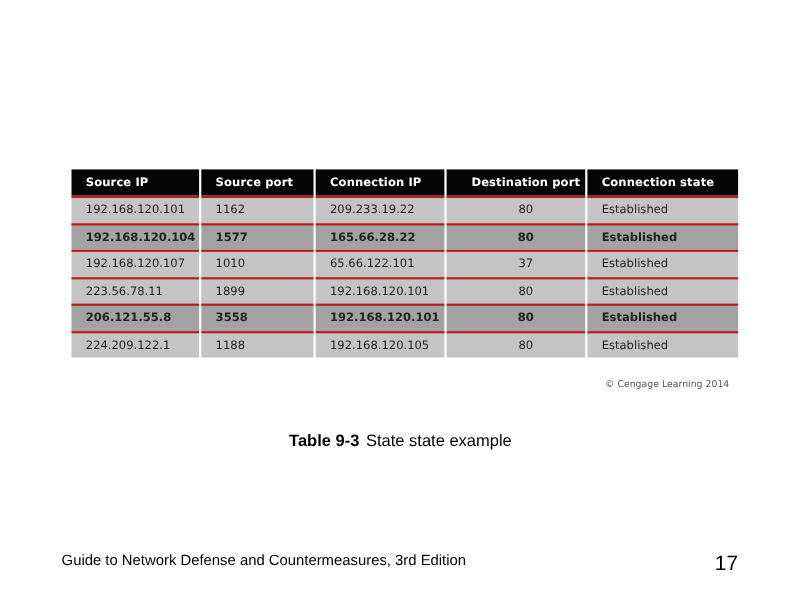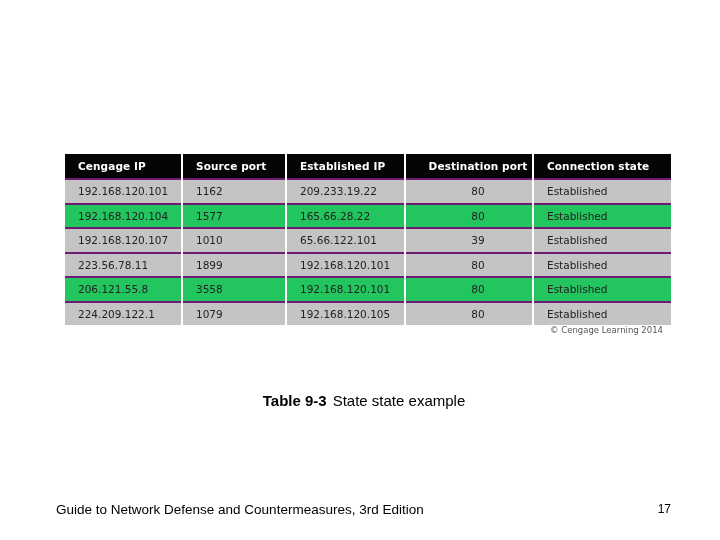--- a/index.html
+++ b/index.html
@@ -3,48 +3,48 @@
   <meta charset="utf-8">
   <style>
     html, body { margin: 0; padding: 0; background: #ffffff; }
     body { width: 720px; height: 540px; position: relative; overflow: hidden;
            font-family: "Liberation Sans", sans-serif; color: #000; }
     .figure { position: absolute; left: 65px; top: 154px; width: 598px; }
     table { border-collapse: separate; border-spacing: 2px 0; width: 602px; margin-left: -2px;
             font-family: "DejaVu Sans", sans-serif; font-size: 10.5px; table-layout: fixed; }
     th { background: #050505; color: #fff; font-weight: bold; text-align: left;
          height: 24px; padding: 0 0 0 13px; font-size: 10.5px; letter-spacing: 0.1px; }
-    td { height: 22.5px; padding: 0 0 0 13px; color: #222; border-top: 2px solid #701a75; }
+    td { height: 22.5px; padding: 0 0 0 13px; color: #222; border-top: 2px solid #b91c1c; }
     tr.odd td { background: #c4c4c4; }
-    tr.even td { background: #22c55e; }
+    tr.even td { background: #a3a3a3; font-weight: bold; }
     th.c, td.c { text-align: center; padding-left: 18px; }
     .credit { text-align: right; font-family: "DejaVu Sans", sans-serif; font-size: 8.5px;
-              color: #555; margin-top: 0; }
+              color: #555; margin-top: 20px; }
     .caption { position: absolute; top: 392px; left: 0; width: 728px; text-align: center; font-size: 15px; }
     .caption b { font-weight: bold; margin-right: 6px; }
     .footer-left { position: absolute; left: 56px; top: 502px; font-size: 13.5px; }
-    .footer-right { position: absolute; right: 49px; top: 502px; font-size: 12px; }
+    .footer-right { position: absolute; right: 49px; top: 502px; font-size: 19px; }
   </style>
 </head>
 <body>
 
 <div class="figure">
   <table>
     <colgroup>
       <col style="width:116px">
         <col style="width:102px">
         <col style="width:117px">
         <col style="width:126px">
         <col style="width:137px">
     </colgroup>
     <thead>
       <tr>
-        <th>Cengage IP</th>
+        <th>Source IP</th>
         <th>Source port</th>
-        <th>Established IP</th>
+        <th>Connection IP</th>
         <th class="c">Destination port</th>
         <th>Connection state</th>
       </tr>
     </thead>
     <tbody>
       <tr class="odd">
         <td>192.168.120.101</td>
         <td>1162</td>
         <td>209.233.19.22</td>
         <td class="c">80</td>
@@ -54,40 +54,40 @@
         <td>192.168.120.104</td>
         <td>1577</td>
         <td>165.66.28.22</td>
         <td class="c">80</td>
         <td>Established</td>
       </tr>
       <tr class="odd">
         <td>192.168.120.107</td>
         <td>1010</td>
         <td>65.66.122.101</td>
-        <td class="c">39</td>
+        <td class="c">37</td>
         <td>Established</td>
       </tr>
       <tr class="odd">
         <td>223.56.78.11</td>
         <td>1899</td>
         <td>192.168.120.101</td>
         <td class="c">80</td>
         <td>Established</td>
       </tr>
       <tr class="even">
         <td>206.121.55.8</td>
         <td>3558</td>
         <td>192.168.120.101</td>
         <td class="c">80</td>
         <td>Established</td>
       </tr>
       <tr class="odd">
         <td>224.209.122.1</td>
-        <td>1079</td>
+        <td>1188</td>
         <td>192.168.120.105</td>
         <td class="c">80</td>
         <td>Established</td>
       </tr>
     </tbody>
   </table>
   <div class="credit">© Cengage Learning 2014</div>
 </div>
 
 <div class="caption">

